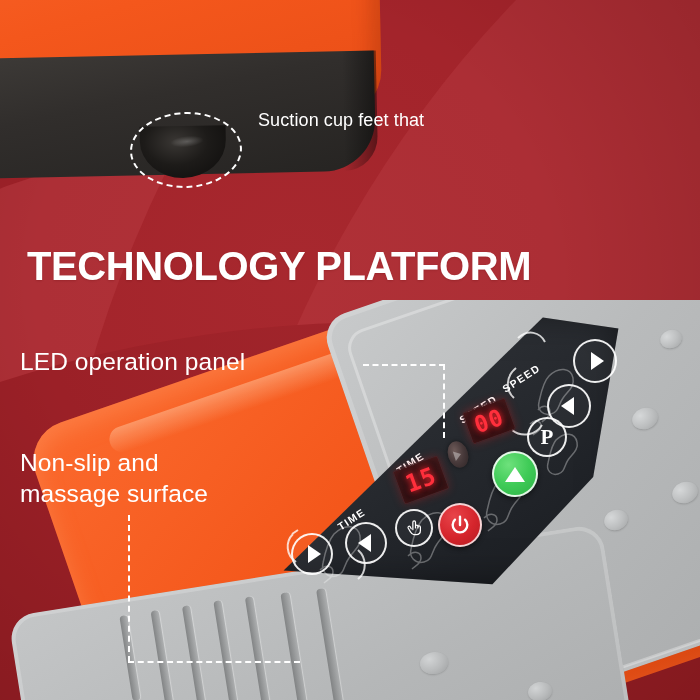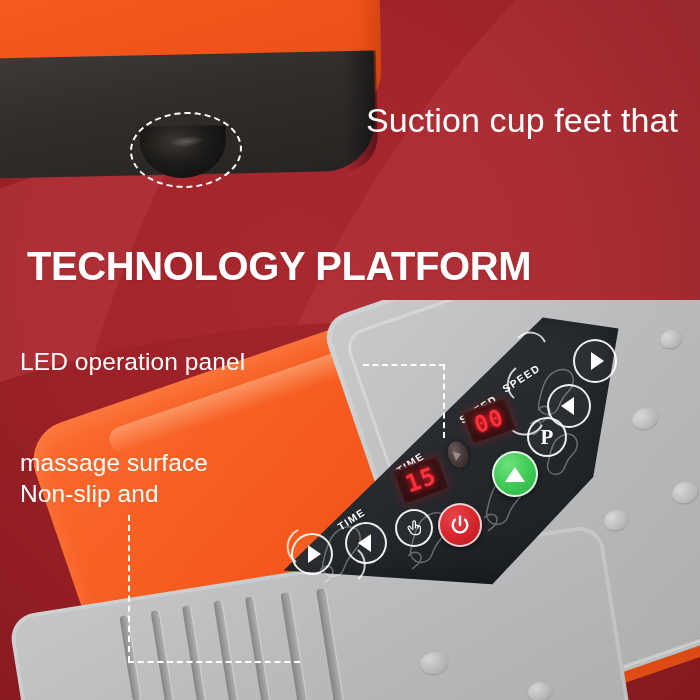--- a/index.html
+++ b/index.html
@@ -120,22 +120,21 @@
   
   .txt {
     position: absolute;
     color: #ffffff;
     font-weight: 400;
     letter-spacing: 0.1px;
   }
   .suction-text {
     right: 22px;
     top: 104px;
-    text-align: right;
-    font-size: 34px;
+    font-size: 18px;
     line-height: 33px;
     width: 420px;
   }
   .headline {
     left: 27px;
     top: 243px;
     font-size: 40px;
     font-weight: bold;
     letter-spacing: -0.4px;
     line-height: 46px;
@@ -472,22 +471,22 @@
 
   <div class="txt suction-text">
     <div>Suction cup feet that</div>
   </div>
 
   <div class="txt led-label">LED operation panel</div>
 
   <div class="txt headline">TECHNOLOGY PLATFORM</div>
 
   <div class="txt nonslip-label">
+    <div>Non-slip and</div>
     <div>massage surface</div>
-    <div>Non-slip and</div>
   </div>
 
   <div class="leader leader-h leader-led-h"></div>
   <div class="leader leader-v leader-led-v"></div>
   <div class="leader leader-v leader-ns-v"></div>
   <div class="leader leader-h leader-ns-h"></div>
 
 </div>
 
 </body></html>

